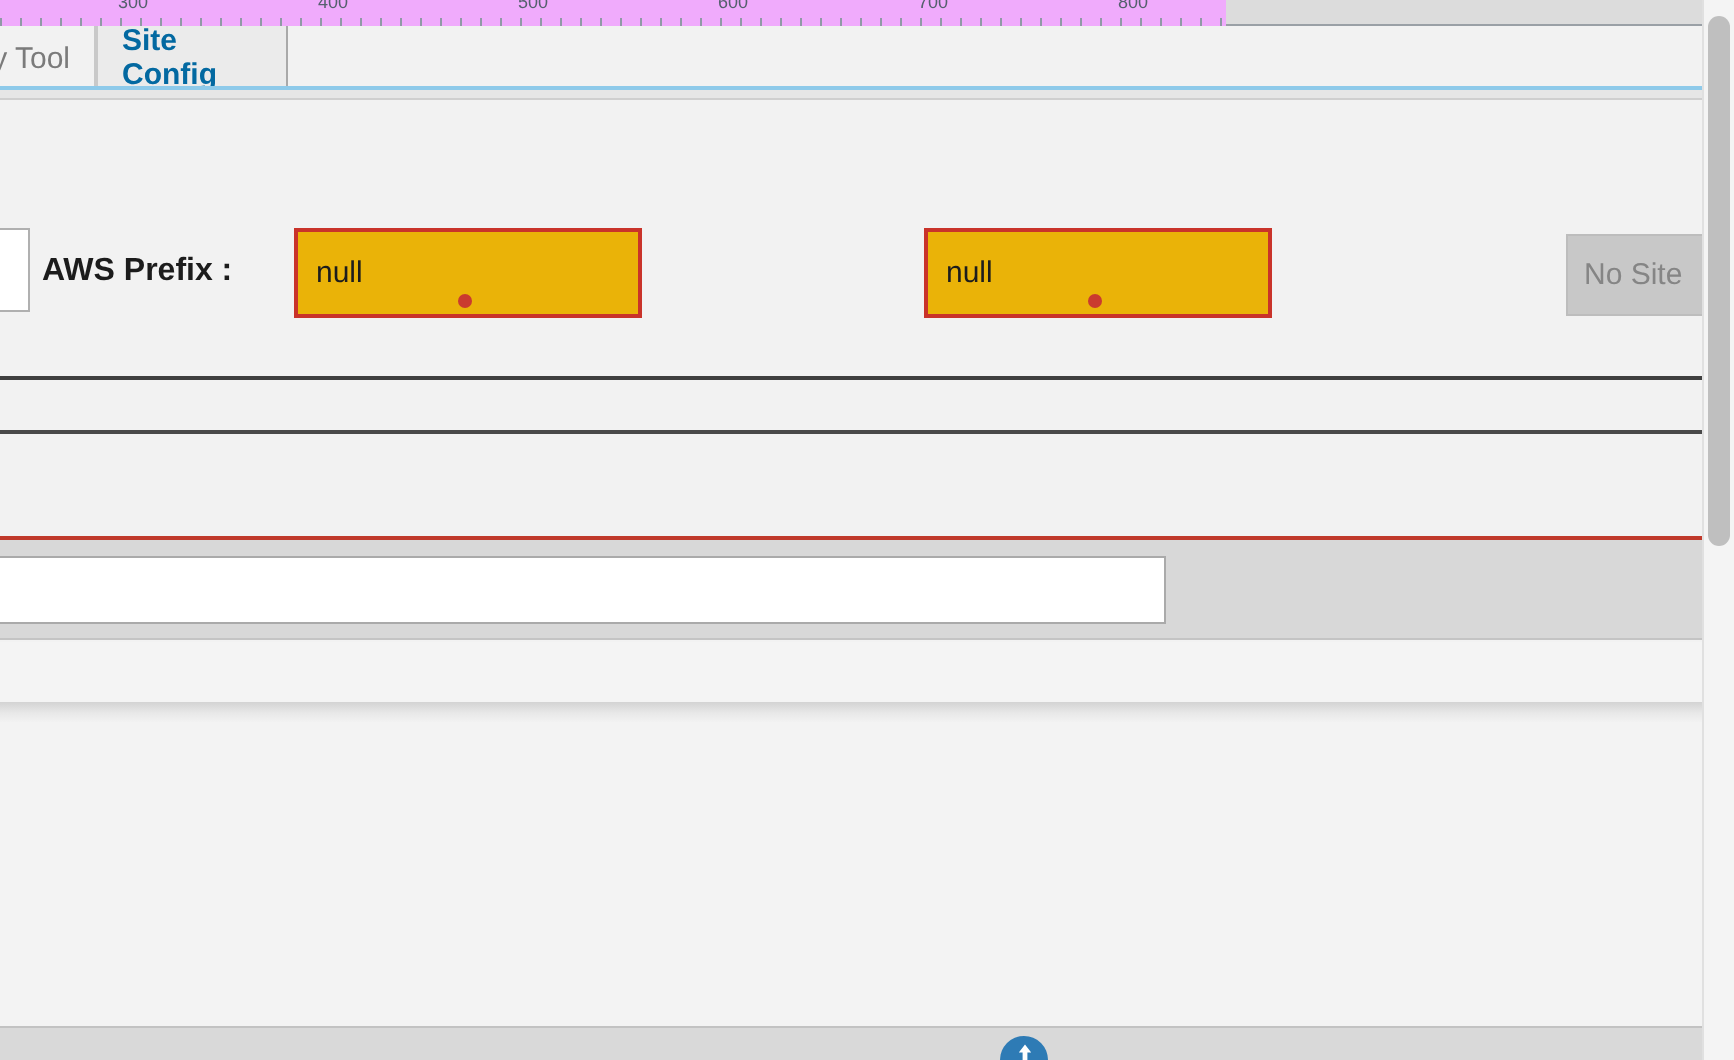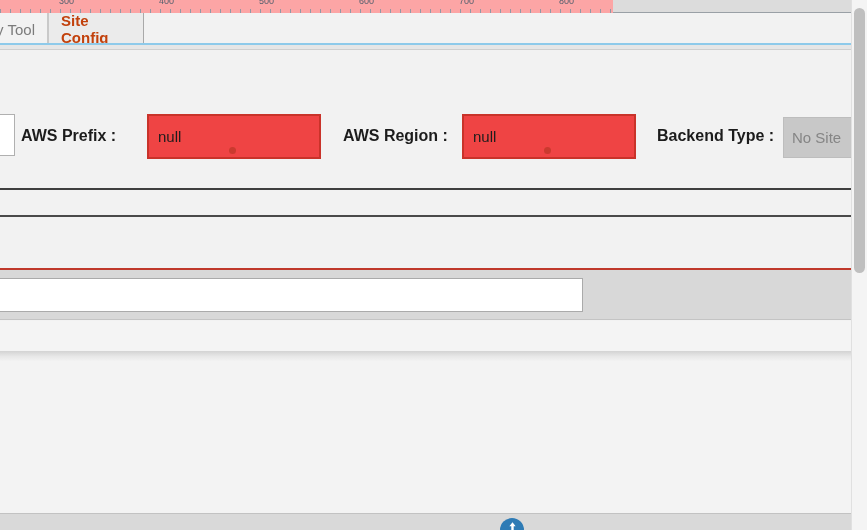--- a/index.html
+++ b/index.html
@@ -22,21 +22,21 @@
     overflow: hidden;
   }
 
   
   .ruler {
     position: absolute;
     left: 0;
     top: 0;
     width: 613px;
     height: 13px;
-    background: #fca5a5;
+    background: #f0abfc;
     border-bottom: 1px solid #b8bec6;
     overflow: hidden;
   }
   .ruler-right-filler {
     position: absolute;
     left: 613px;
     top: 0;
     width: 254px;
     height: 13px;
     background: #dcdcdc;
@@ -86,21 +86,21 @@
   .tab.partial {
     left: -22px;
     width: 70px;
     justify-content: flex-end;
     padding-right: 12px;
   }
   .tab.active {
     left: 48px;
     width: 96px;
     background: #ebebeb;
-    color: #c2410c;
+    color: #0369a1;
     font-weight: bold;
     border-left: 1px solid #c9c9c9;
     border-right: 1px solid #a9a9a9;
   }
   .tab-rest {
     position: absolute;
     left: 144px;
     top: 0;
     width: 723px;
     height: 32px;
@@ -154,21 +154,21 @@
     box-sizing: border-box;
   }
 
   .lbl-prefix  { position: absolute; left: 21px;  top: 127px; }
   .lbl-region  { position: absolute; left: 343px; top: 127px; }
   .lbl-backend { position: absolute; left: 657px; top: 127px; }
 
   .text-input {
     position: absolute;
     box-sizing: border-box;
-    background: #ef4444;
+    background: #eab308;
     border: 2px solid #c9332a;
     font-size: 15px;
     color: #1d1d1d;
     padding: 0 0 0 9px;
     line-height: 40px;
     outline: none;
     font-family: "Liberation Sans", sans-serif;
   }
   .inp-prefix { left: 147px; top: 114px; width: 174px; height: 45px; }
   .inp-region { left: 462px; top: 114px; width: 174px; height: 45px; }
@@ -417,25 +417,23 @@
 
   <div class="band-top"></div>
   <div class="form-panel"></div>
 
   <div class="input-cut"></div>
 
   <div class="field-label lbl-prefix">AWS Prefix :</div>
   <input class="text-input inp-prefix" type="text" value="null" style="">
   <div class="required-dot dot-prefix"></div>
 
-  <div class="field-label lbl-region">AWS Region :</div>
   <input class="text-input inp-region" type="text" value="null" style="">
   <div class="required-dot dot-region"></div>
 
-  <div class="field-label lbl-backend">Backend Type :</div>
   <div class="select-disabled">
     <span>No Site</span>
   </div>
 
   <div class="strip-a"></div>
   <div class="strip-b"></div>
   <div class="red-rule"></div>
 
   <div class="grey-band"></div>
   <input class="wide-input" type="text" value="" style="">

